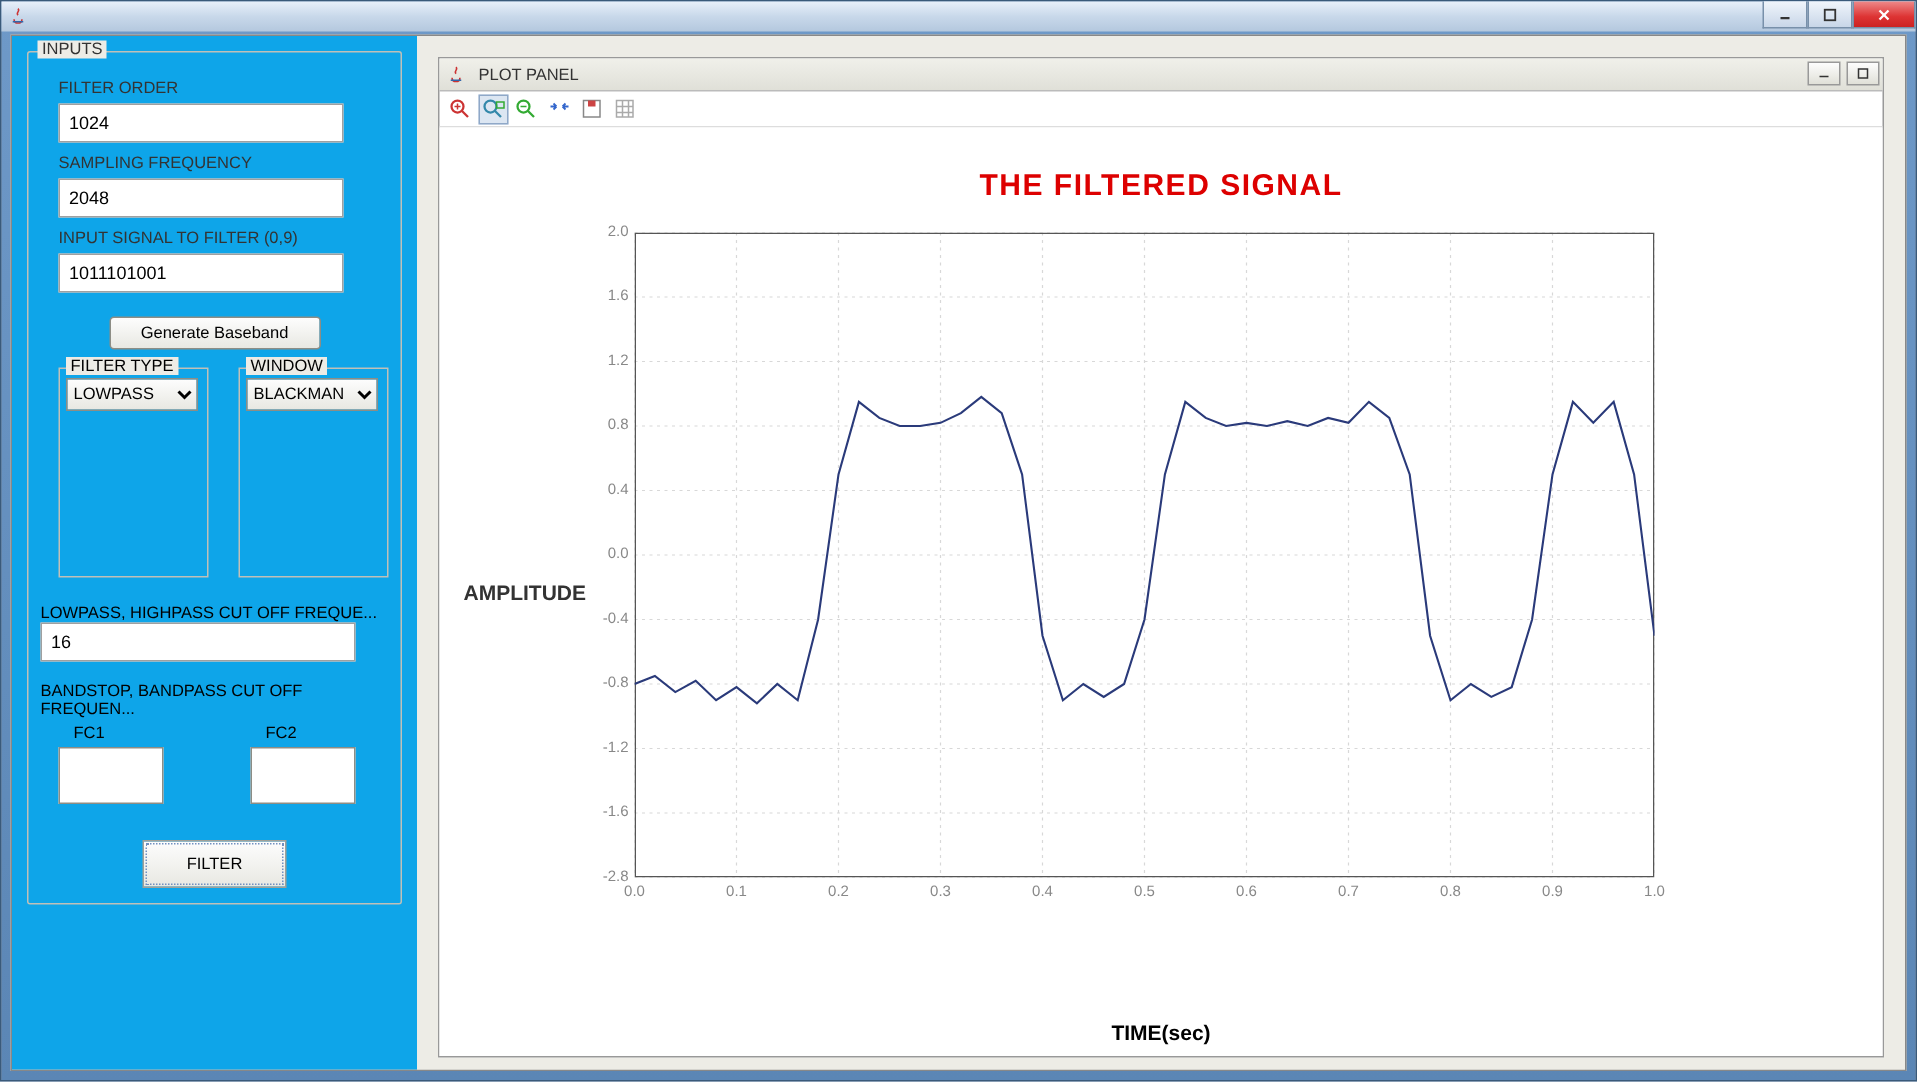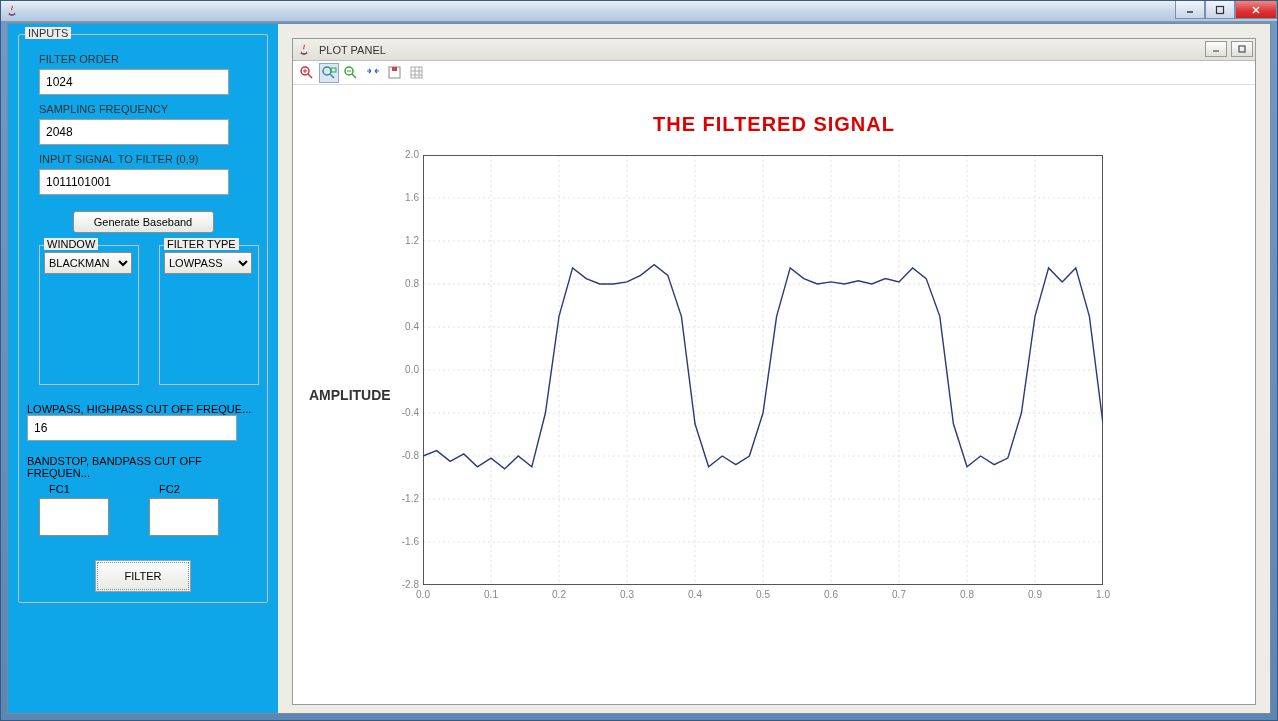--- a/index.html
+++ b/index.html
@@ -140,21 +140,21 @@
   .cutoff-label {
     font-size: 11px;
     margin-left: 0px;
     margin-top: 18px;
   }
   .bandstop-wrap {
     margin-top: 14px;
   }
   .fc-row {
     display: flex;
-    gap: 40px;
+    gap: 58px;
     margin-left: 12px;
     margin-top: 4px;
   }
   .fc-col { }
   .fc-col .fc-label {
     font-size: 11px;
     margin-bottom: 3px;
     margin-left: 10px;
   }
   .fc-input {
@@ -334,29 +334,29 @@
         <div class="field-label">SAMPLING FREQUENCY</div>
         <input class="text-input" value="2048" style="">
 
         <div class="field-label">INPUT SIGNAL TO FILTER (0,9)</div>
         <input class="text-input" value="1011101001" style="">
 
         <button class="gen-btn">Generate Baseband</button>
 
         <div class="filter-type-row">
           <div class="ft-box">
+            <div class="ft-legend">FILTER TYPE</div>
+            <select class="dropdown">
+              <option>LOWPASS</option>
+            </select>
+          </div>
+          <div class="ft-box">
             <div class="ft-legend">WINDOW</div>
             <select class="dropdown">
               <option>BLACKMAN</option>
-            </select>
-          </div>
-          <div class="ft-box">
-            <div class="ft-legend">FILTER TYPE</div>
-            <select class="dropdown">
-              <option>LOWPASS</option>
             </select>
           </div>
         </div>
 
         <div class="cutoff-label">LOWPASS, HIGHPASS CUT OFF FREQUE...</div>
         <input class="text-input wide" style="margin-left: 0px;" value="16">
 
         <div class="bandstop-wrap">
           <div class="cutoff-label" style="margin-top:0">BANDSTOP, BANDPASS CUT OFF FREQUEN...</div>
           <div class="fc-row">
@@ -440,20 +440,21 @@
                 <line x1="10" y1="2" x2="10" y2="13" stroke="#aaa"></line>
                 <line x1="2" y1="6" x2="13" y2="6" stroke="#aaa"></line>
                 <line x1="2" y1="10" x2="13" y2="10" stroke="#aaa"></line>
               </svg>
             </div>
         </div>
 
         <div class="chart-area">
           <div class="chart-title">THE FILTERED SIGNAL</div>
           <div class="ylabel">AMPLITUDE</div>
+          <div class="xlabel">TIME(sec)</div>
 
           <div class="ytick-labels" id="yticks">
               <div style="top: 424px;">-2.8</div>
               <div style="top: 381px;">-1.6</div>
               <div style="top: 338px;">-1.2</div>
               <div style="top: 295px;">-0.8</div>
               <div style="top: 252px;">-0.4</div>
               <div style="top: 209px;">0.0</div>
               <div style="top: 166px;">0.4</div>
               <div style="top: 123px;">0.8</div>

